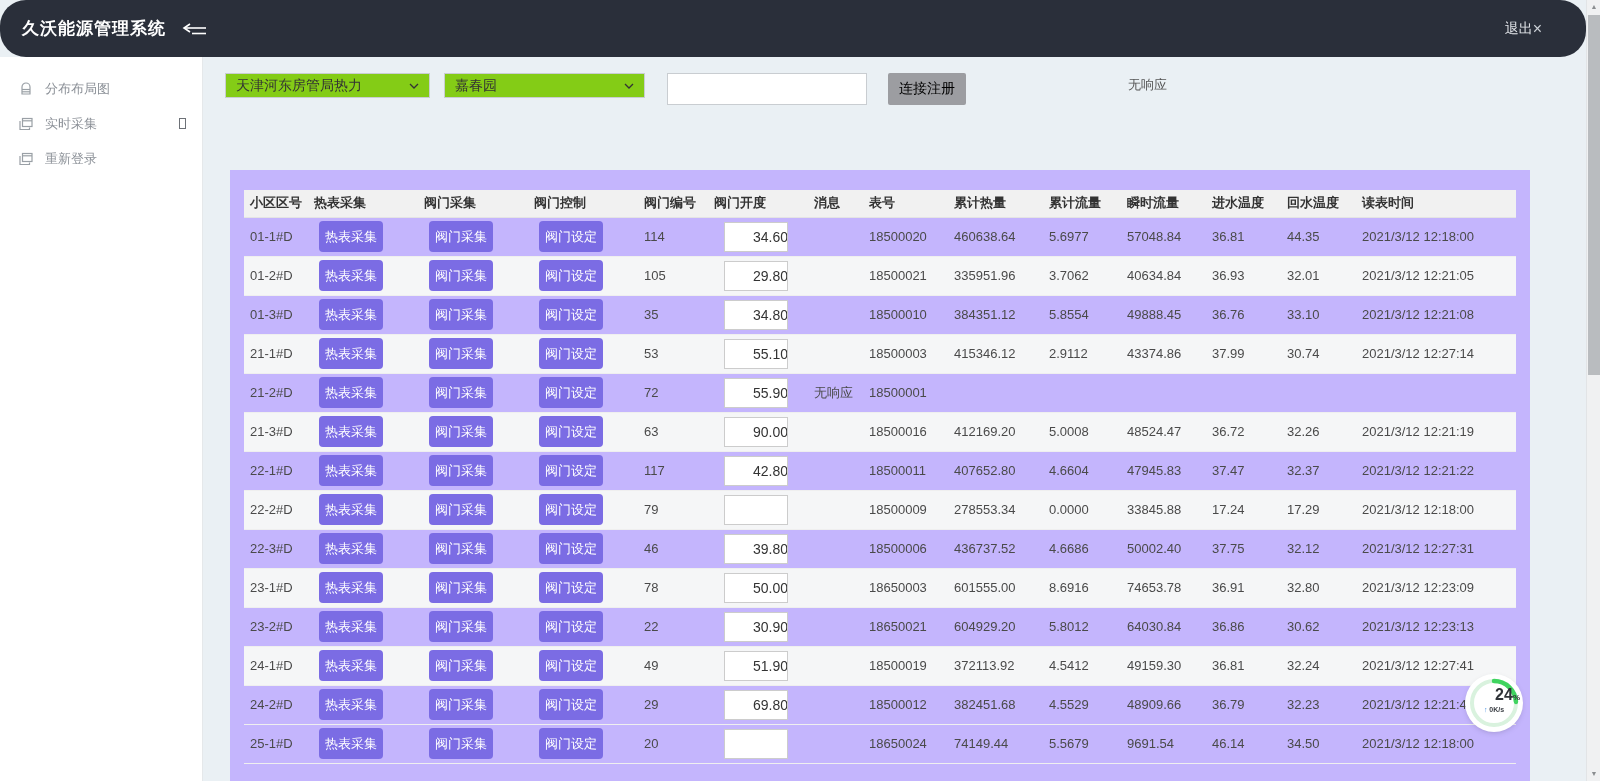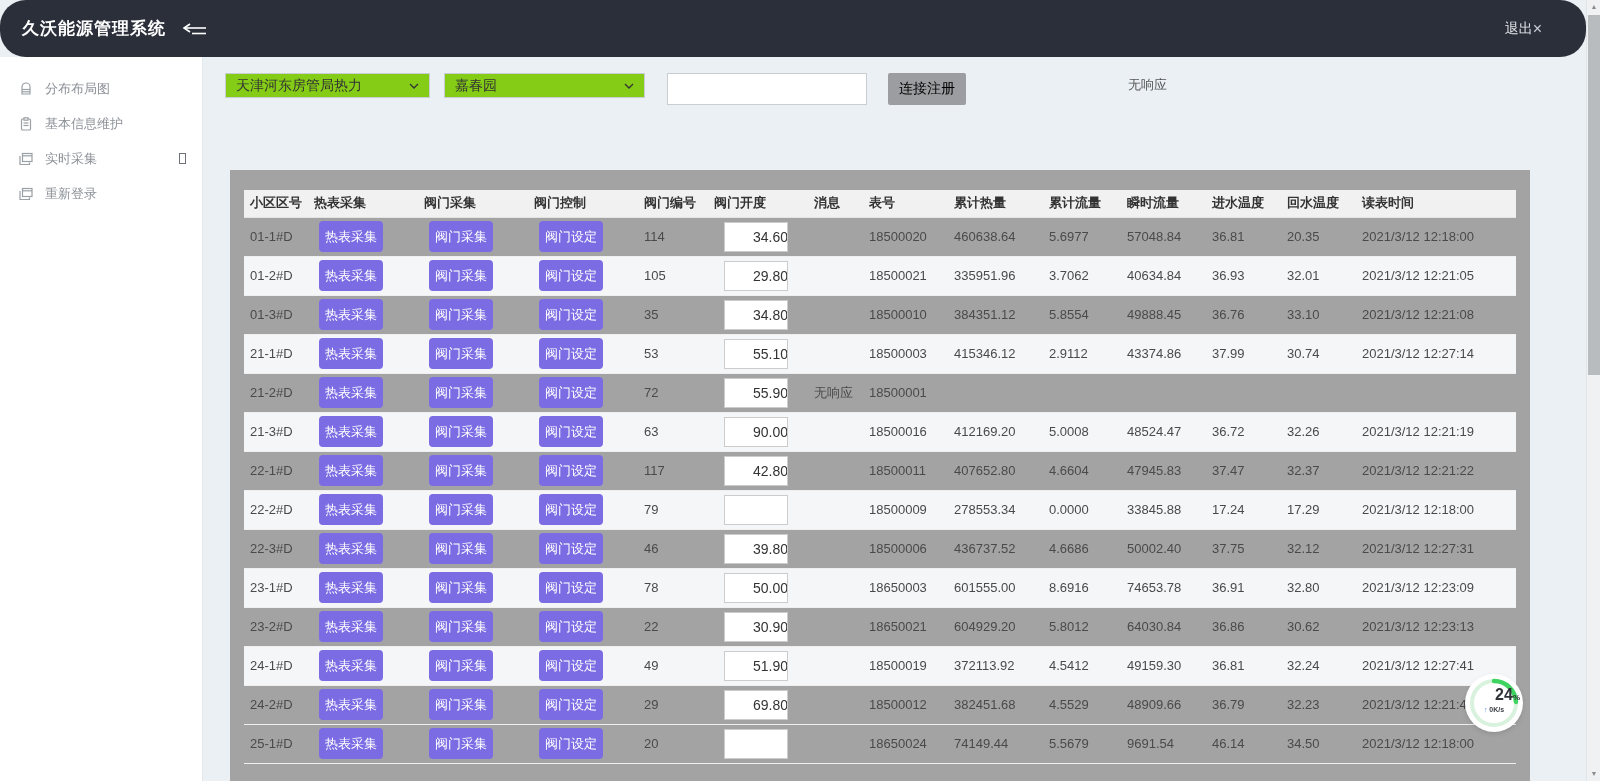--- a/index.html
+++ b/index.html
@@ -46,21 +46,21 @@
   .company-select { left:22px; width:205px; }
   .community-select { left:241px; width:201px; }
   .register-input { position:absolute; left:464px; top:16px; width:200px; height:32px;
     border:1px solid #c9cdd1; background:#fff; font-size:14px; padding:0 8px; }
   .connect-btn { position:absolute; left:685px; top:16px; width:78px; height:32px;
     background:#9c9da1; color:#000000; border:none; font-size:14px; border-radius:2px; cursor:pointer; }
   .toolbar-status { position:absolute; left:925px; top:19px; font-size:13px; color:#555; }
 
   
   .card { position:absolute; left:27px; top:113px; width:1300px; height:611px;
-    background:#a3a3a3; overflow:hidden; }
+    background:#c4b5fd; overflow:hidden; }
   table.data-table { border-collapse:collapse; table-layout:fixed; width:1272px;
     margin:20px 14px 0 14px; }
   .data-table th { background:#f1f1f1; height:27px; font-size:13px; font-weight:bold;
     color:#333; text-align:left; padding-left:6px; white-space:nowrap;
     border-bottom:1px solid #e4e4e4; }
   .data-table td { height:39px; font-size:13px; color:#4a4a4a; padding-left:6px;
     white-space:nowrap; border-bottom:1px solid #efefef; vertical-align:middle; }
   .data-table tr.alt td { background:#f5f6f7; }
   .data-table th:nth-child(1){width:64px}  .data-table th:nth-child(2){width:110px}
   .data-table th:nth-child(3){width:110px} .data-table th:nth-child(4){width:110px}
@@ -109,29 +109,20 @@
   <div class="side-item">
     <svg width="16" height="16" viewBox="0 0 16 16" fill="none" stroke="#9aa0a6" stroke-width="1.2">
       <path d="M4 13 V6 a4 4 0 0 1 8 0 V13 Z"></path>
         <line x1="4" y1="8.5" x2="12" y2="8.5"></line>
         <line x1="4" y1="10.8" x2="12" y2="10.8"></line>
     </svg>
     <span class="side-label">分布布局图</span>
   </div>
   <div class="side-item">
     <svg width="16" height="16" viewBox="0 0 16 16" fill="none" stroke="#9aa0a6" stroke-width="1.2">
-      <rect x="3.5" y="3" width="9" height="11" rx="1"></rect>
-        <rect x="6" y="1.8" width="4" height="2.4" fill="#fff"></rect>
-        <line x1="5.5" y1="7" x2="10.5" y2="7"></line>
-        <line x1="5.5" y1="9.5" x2="10.5" y2="9.5"></line>
-    </svg>
-    <span class="side-label">基本信息维护</span>
-  </div>
-  <div class="side-item">
-    <svg width="16" height="16" viewBox="0 0 16 16" fill="none" stroke="#9aa0a6" stroke-width="1.2">
       <rect x="4.5" y="2.5" width="9.5" height="8"></rect>
         <path d="M2 5 v8.5 h9.5 v-2"></path>
         <line x1="4.5" y1="4.8" x2="14" y2="4.8"></line>
     </svg>
     <span class="side-label">实时采集</span>
     <span class="submenu-indicator"></span>
   </div>
   <div class="side-item">
     <svg width="16" height="16" viewBox="0 0 16 16" fill="none" stroke="#9aa0a6" stroke-width="1.2">
       <rect x="4.5" y="2.5" width="9.5" height="8"></rect>
@@ -189,21 +180,21 @@
     <td><button class="pbtn">阀门采集</button></td>
     <td><button class="pbtn">阀门设定</button></td>
     <td>114</td>
     <td><input class="opening-input" value="34.60" style=""></td>
     <td></td>
     <td>18500020</td>
     <td>460638.64</td>
     <td>5.6977</td>
     <td>57048.84</td>
     <td>36.81</td>
-    <td>20.35</td>
+    <td>44.35</td>
     <td>2021/3/12 12:18:00</td>
   </tr>
 
   <tr class="alt">
     <td>01-2#D</td>
     <td><button class="pbtn">热表采集</button></td>
     <td><button class="pbtn">阀门采集</button></td>
     <td><button class="pbtn">阀门设定</button></td>
     <td>105</td>
     <td><input class="opening-input" value="29.80" style=""></td>

